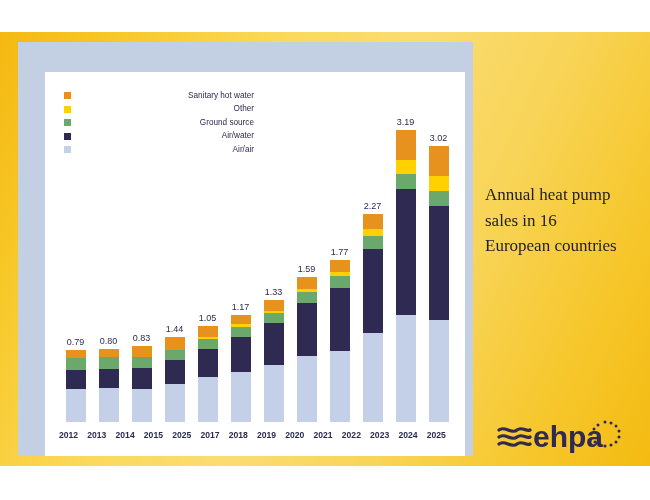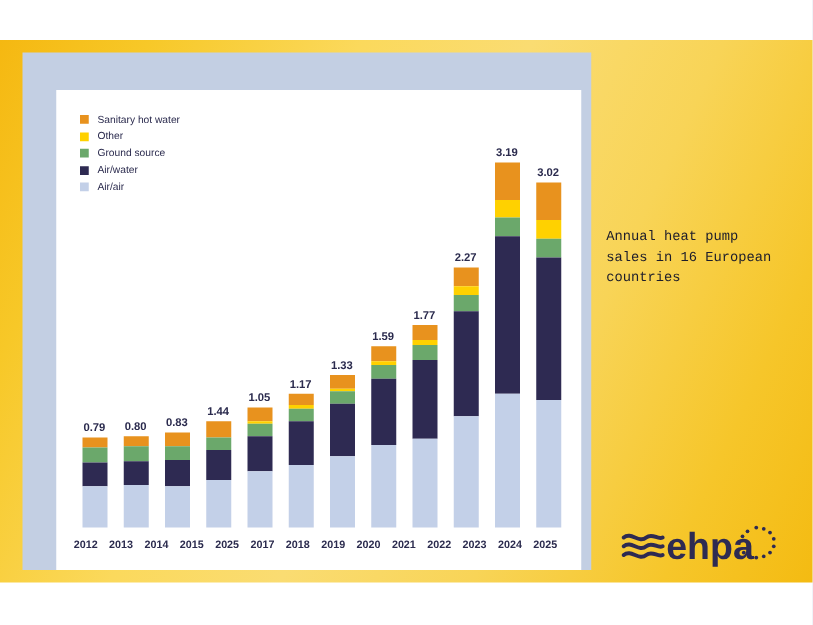--- a/index.html
+++ b/index.html
@@ -44,20 +44,21 @@
   
   #legend {
     position: absolute;
     left: 19px; top: 17px;
     width: 190px;
   }
   .legend-row {
     display: flex;
     align-items: center;
     height: 13.5px;
+    justify-content: space-between;
   }
   .legend-swatch {
     width: 7px; height: 7px;
     margin-right: 7px;
     flex: 0 0 auto;
   }
   .legend-label {
     font-size: 8.2px;
     color: #2b2b4e;
     line-height: 1;
@@ -85,21 +86,21 @@
     flex: 1 1 0;
     display: flex;
     flex-direction: column;
     align-items: center;
     justify-content: flex-end;
     height: 100%;
     position: relative;
   }
   .bar-value {
     font-size: 9px;
-    font-weight: bold;
+    font-weight: normal;
     color: #2b2b4e;
     margin-bottom: 3px;
     line-height: 1;
     white-space: nowrap;
   }
   .bar-stack {
     width: 20px;
     display: flex;
     flex-direction: column;
     justify-content: flex-end;
@@ -124,24 +125,24 @@
     font-weight: bold;
     color: #2b2b4e;
     line-height: 22px;
   }
 
   
   #headline {
     position: absolute;
     left: 485px; top: 150px;
     width: 140px;
-    font-size: 11px;
+    font-size: 17px;
     line-height: 1.5;
     color: #1d1d2b;
-    font-family: Liberation Mono, monospace;
+    font-family: Liberation Serif, serif;
   }
 
   
   #logo {
     position: absolute;
     left: 497px; top: 381px;
     width: 128px; height: 46px;
   }
 </style>
 </head>

